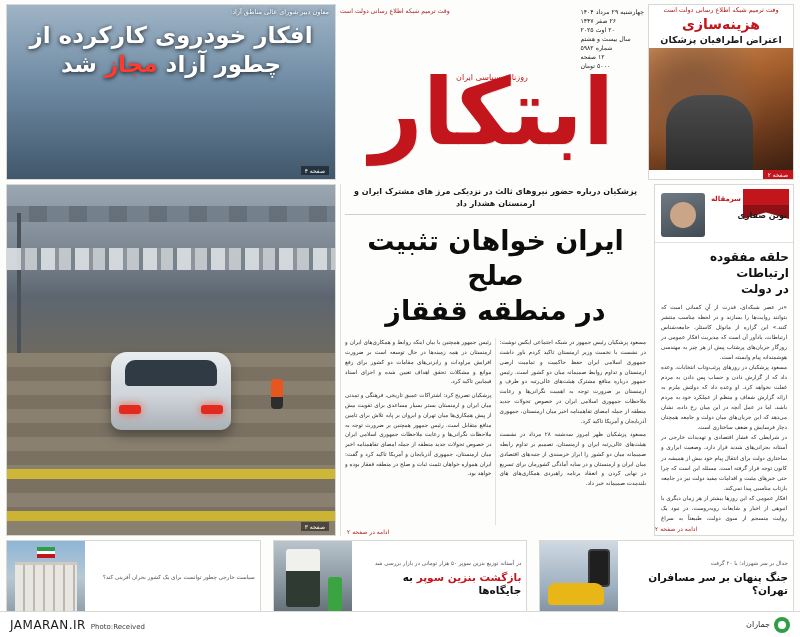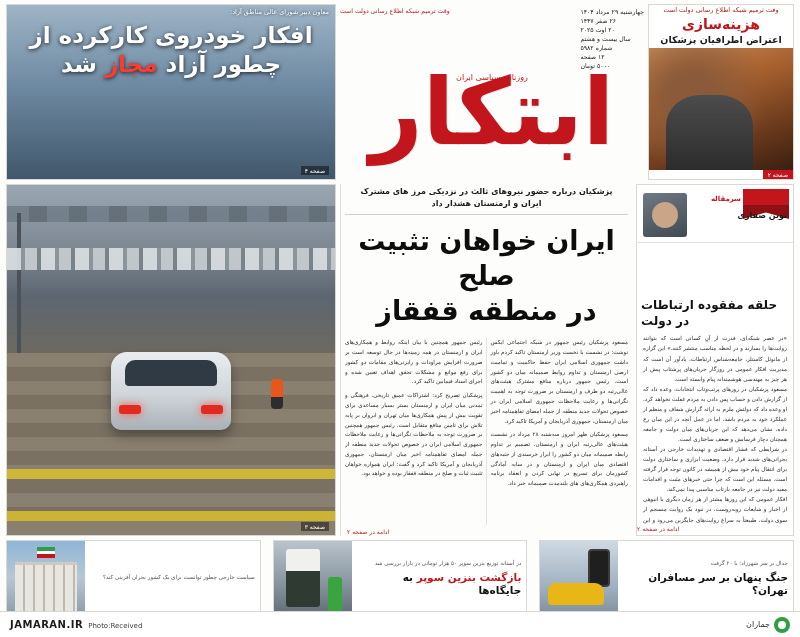--- a/index.html
+++ b/index.html
@@ -271,21 +271,21 @@
   .body-cols p { margin-bottom: 4px; }
   .cont-note {
     font-size: 6px;
     color: #b02020;
     text-align: left;
     padding: 1px 2px;
   }
 
   
   .leftcol {
-    width: 158px;
+    width: 140px;
     display: flex;
     flex-direction: column;
     border: 1px solid #d8d8d4;
     background: #fff;
   }
   .op-head {
     position: relative;
     height: 58px;
     border-bottom: 1px solid #e2e2de;
   }
@@ -312,24 +312,23 @@
     background: #caa587;
   }
   .op-author {
     position: absolute; top: 26px; right: 6px;
     font-size: 8px; font-weight: bold; color: #1b1b1b;
   }
   .op-title {
     font-size: 12px;
     font-weight: bold;
     color: #111;
-    text-align: left;
+    text-align: right;
     padding: 6px 4px 4px 4px;
     line-height: 1.35;
-    margin-top: 48px;
   }
   .op-body {
     font-size: 5.6px;
     line-height: 1.8;
     text-align: justify;
     color: #2b2b2b;
     padding: 0 6px 4px 6px;
     flex: 1;
     overflow: hidden;
   }
@@ -425,21 +424,21 @@
     height: 26px;
     border-top: 1px solid #d8d8d4;
     display: flex;
     align-items: center;
     justify-content: space-between;
     padding: 0 10px;
     background: #fff;
   }
   .footer-left { display: flex; align-items: baseline; gap: 5px; }
   .footer-photo { font-size: 7px; color: #3c3c3c; }
-  .footer-site { font-size: 10px; font-weight: bold; color: #1b1b1b; letter-spacing: .5px; }
+  .footer-site { font-size: 12px; font-weight: normal; color: #1b1b1b; letter-spacing: .5px; }
   .footer-logo { display: flex; align-items: center; gap: 4px; }
   .footer-logo-mark {
     width: 16px; height: 16px; border-radius: 50%;
     background: #2f9e44;
     position: relative;
   }
   .footer-logo-mark::after {
     content: ""; position: absolute; inset: 4px;
     border-radius: 50%; background: #fff;
   }

